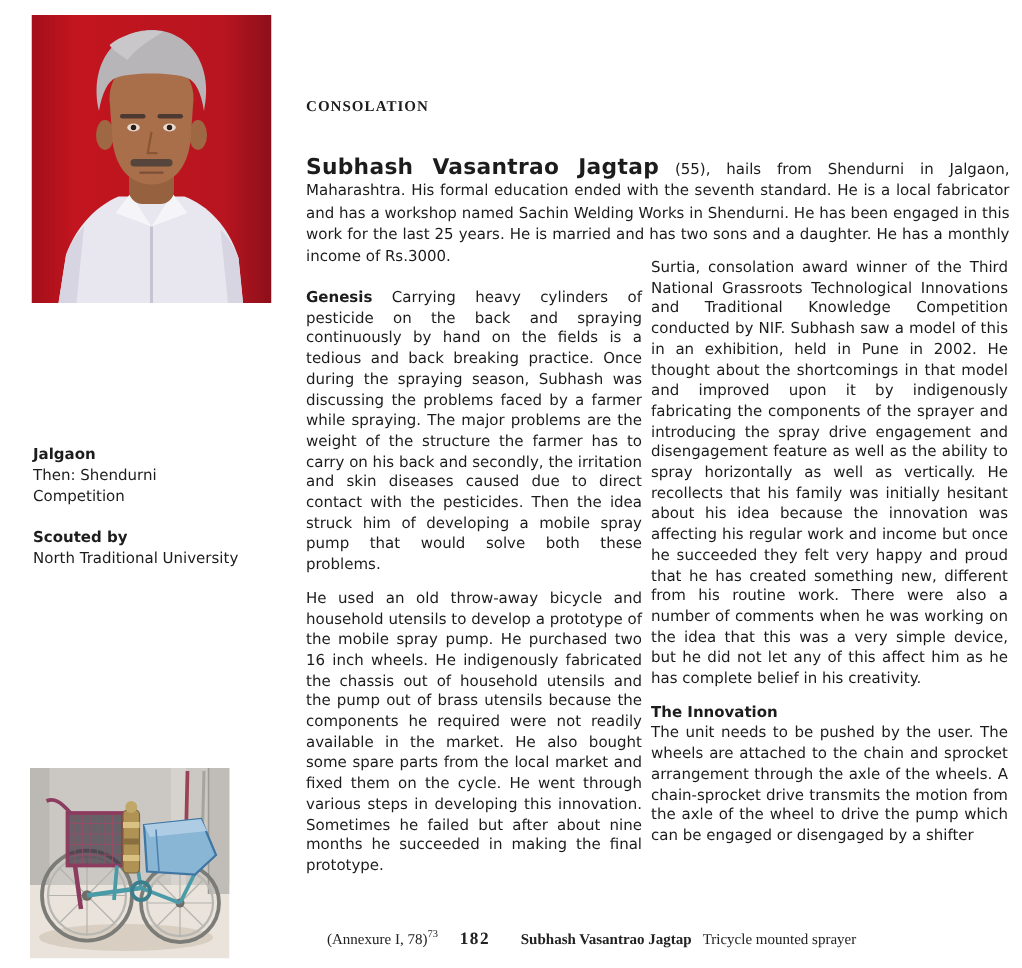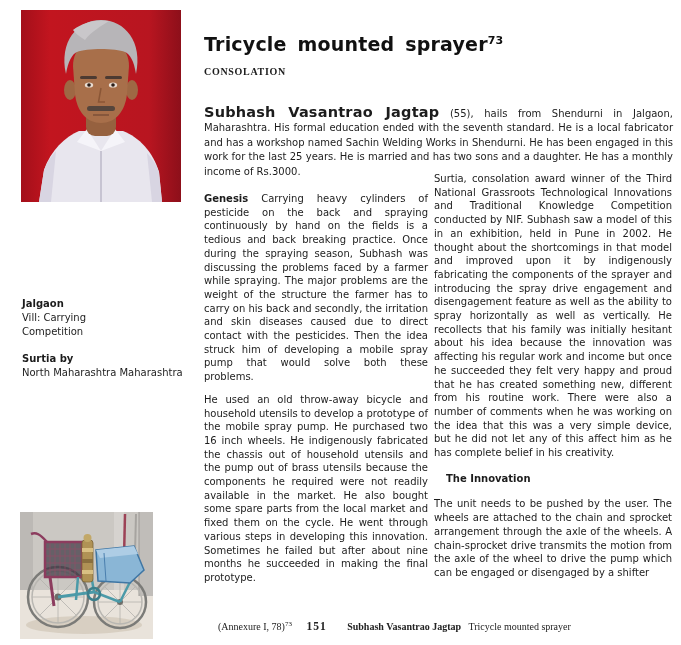--- a/index.html
+++ b/index.html
@@ -17,21 +17,21 @@
          color:#111;letter-spacing:.2px;word-spacing:4px;}
   .title sup{font-size:11px;vertical-align:super;line-height:0;}
   .award{position:absolute;left:204px;top:66px;font-size:10px;font-weight:bold;letter-spacing:.7px;font-family:Liberation Serif, serif;}
 
   .bio{position:absolute;left:204px;top:105px;width:469px;margin:0;
        font-size:10px;line-height:14.4px;text-align:justify;}
   .bio-name{font-size:14.5px;font-weight:bold;letter-spacing:.2px;}
 
   .col{position:absolute;top:172px;font-size:10px;line-height:13.7px;text-align:justify;}
   .col p{margin:0 0 9px 0;}
-  .col h3{margin:12px;font-size:10px;line-height:13.7px;font-weight:bold;text-align:left;}
+  .col h3{margin:0;font-size:10px;line-height:13.7px;font-weight:bold;text-align:left;}
   .col-left{left:204px;width:224px;margin-top:20px;}
   .col-right{left:434px;width:238px;}
 
   .sidebar{position:absolute;left:22px;top:297px;font-size:10px;line-height:14px;}
   .sb-head{font-weight:bold;}
   .sb-gap{margin-top:13px;}
 
   .footer{position:absolute;left:218px;top:620px;white-space:nowrap;
           font-family:"Liberation Serif","DejaVu Serif",serif;font-size:10px;color:#222;}
   .f-annex{margin-right:12px;}
@@ -81,42 +81,41 @@
       <circle cx="68" cy="75" r="1.8" fill="#2a1d18"></circle>
       <circle cx="92" cy="75" r="1.8" fill="#2a1d18"></circle>
 
       <path d="M80,78 L77.5,92 L84,92" stroke="#8a5636" stroke-width="1.5" fill="none"></path>
 
       <rect x="66" y="96" width="28" height="5" rx="2.5" fill="#55453c"></rect>
       <line x1="72" y1="105" x2="88" y2="105" stroke="#7c4f38" stroke-width="1.5"></line>
     </svg>
   </div>
 
-  <h1 class="title"><span>Tricycle mounted sprayer</span><sup>73</sup></h1>
   <div class="award">CONSOLATION</div>
 
   <p class="bio"><span class="bio-name">Subhash Vasantrao Jagtap</span><span> (55), hails from Shendurni in Jalgaon, Maharashtra. His formal education ended with the seventh standard. He is a local fabricator and has a workshop named Sachin Welding Works in Shendurni. He has been engaged in this work for the last 25 years. He is married and has two sons and a daughter. He has a monthly income of Rs.3000.</span></p>
 
   <div class="col col-left">
     <p><b>Genesis</b><span> Carrying heavy cylinders of pesticide on the back and spraying continuously by hand on the fields is a tedious and back breaking practice. Once during the spraying season, Subhash was discussing the problems faced by a farmer while spraying. The major problems are the weight of the structure the farmer has to carry on his back and secondly, the irritation and skin diseases caused due to direct contact with the pesticides. Then the idea struck him of developing a mobile spray pump that would solve both these problems.</span></p>
     <p>He used an old throw-away bicycle and household utensils to develop a prototype of the mobile spray pump. He purchased two 16 inch wheels. He indigenously fabricated the chassis out of household utensils and the pump out of brass utensils because the components he required were not readily available in the market. He also bought some spare parts from the local market and fixed them on the cycle. He went through various steps in developing this innovation. Sometimes he failed but after about nine months he succeeded in making the final prototype.</p>
   </div>
 
   <div class="col col-right">
     <p>Surtia, consolation award winner of the Third National Grassroots Technological Innovations and Traditional Knowledge Competition conducted by NIF. Subhash saw a model of this in an exhibition, held in Pune in 2002. He thought about the shortcomings in that model and improved upon it by indigenously fabricating the components of the sprayer and introducing the spray drive engagement and disengagement feature as well as the ability to spray horizontally as well as vertically. He recollects that his family was initially hesitant about his idea because the innovation was affecting his regular work and income but once he succeeded they felt very happy and proud that he has created something new, different from his routine work. There were also a number of comments when he was working on the idea that this was a very simple device, but he did not let any of this affect him as he has complete belief in his creativity.</p>
     <h3>The Innovation</h3>
     <p>The unit needs to be pushed by the user. The wheels are attached to the chain and sprocket arrangement through the axle of the wheels. A chain-sprocket drive transmits the motion from the axle of the wheel to drive the pump which can be engaged or disengaged by a shifter</p>
   </div>
 
   <div class="sidebar">
     <div class="sb-head">Jalgaon</div>
-    <div>Vill: Carrying</div>
+    <div>Then: Shendurni</div>
     <div>Competition</div>
-    <div class="sb-head sb-gap">Surtia by</div>
-    <div>North Maharashtra Maharashtra</div>
+    <div class="sb-head sb-gap">Scouted by</div>
+    <div>North Traditional University</div>
   </div>
 
   <div class="tricycle">
     <svg viewBox="0 0 133 127" width="133" height="127" preserveAspectRatio="none">
 
       <rect width="133" height="127" fill="#e9e3db"></rect>
       <rect width="133" height="78" fill="#cbc8c3"></rect>
       <rect x="0" y="0" width="13" height="78" fill="#bcb9b5"></rect>
       <rect x="94" y="0" width="10" height="78" fill="#d6d3cf"></rect>
       <rect x="119" y="0" width="14" height="84" fill="#c0bdb9"></rect>
@@ -177,18 +176,18 @@
       <circle cx="67.5" cy="26" r="4" fill="#c2a868"></circle>
 
       <polygon points="76,38 114,34 124,58 110,71 78,69" fill="#8ab6d6" stroke="#3f76a4" stroke-width="1.5"></polygon>
       <polygon points="76,38 114,34 118,42 80,46" fill="#aecde5"></polygon>
       <line x1="84" y1="41" x2="86" y2="69" stroke="#4a7fae" stroke-width="1"></line>
     </svg>
   </div>
 
   <div class="footer">
     <span class="f-annex"><span>(Annexure I, 78)</span><sup>73</sup></span>
-    <span class="f-page">151</span>
+    <span class="f-page">182</span>
     <span class="f-name">Subhash Vasantrao Jagtap</span>
     <span class="f-topic">Tricycle mounted sprayer</span>
   </div>
 
 </div>
 
 </body></html>

